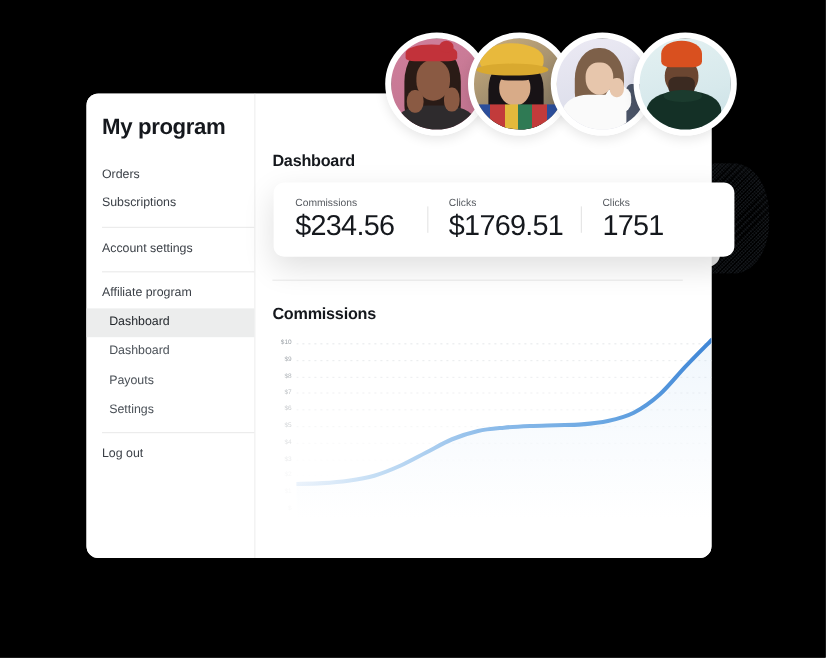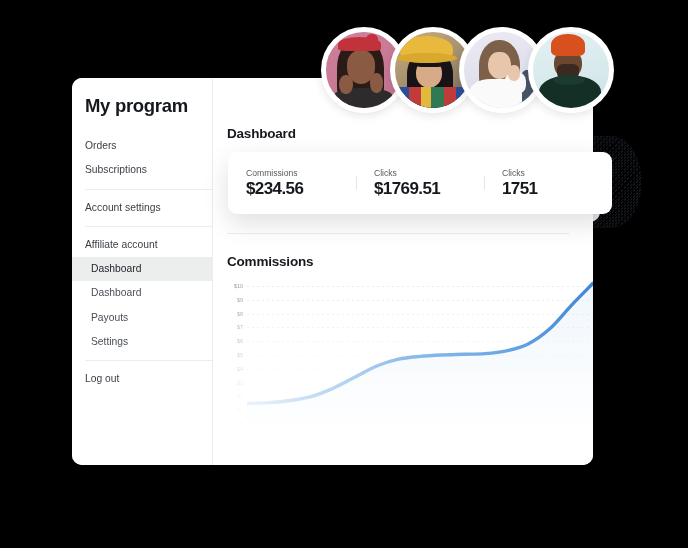--- a/index.html
+++ b/index.html
@@ -225,22 +225,22 @@
     bottom: 8px;
     width: 1px;
     background: #e6e6e6;
   }
   .stat-label {
     font-size: 8.6px;
     color: #55595f;
     margin-bottom: 2px;
   }
   .stat-value {
-    font-size: 17px;
-    font-weight: 700;
+    font-size: 24px;
+    font-weight: 400;
     color: #15181d;
     letter-spacing: -0.6px;
     line-height: 1.05;
   }
 
   
   .avatar-row {
     position: absolute;
     left: 321px;
     top: 27px;
@@ -322,21 +322,21 @@
         <div class="nav-item">Subscriptions</div>
       </div>
       <div class="nav-divider"></div>
 
       <div class="nav-group">
         <div class="nav-item">Account settings</div>
       </div>
       <div class="nav-divider"></div>
 
       <div class="nav-group">
-        <div class="nav-item">Affiliate account</div>
+        <div class="nav-item">Affiliate program</div>
         <div class="nav-item sub active">Dashboard</div>
         <div class="nav-item sub">Dashboard</div>
         <div class="nav-item sub">Payouts</div>
         <div class="nav-item sub">Settings</div>
       </div>
       <div class="nav-divider"></div>
 
       <div class="nav-group">
         <div class="nav-item">Log out</div>
       </div>

